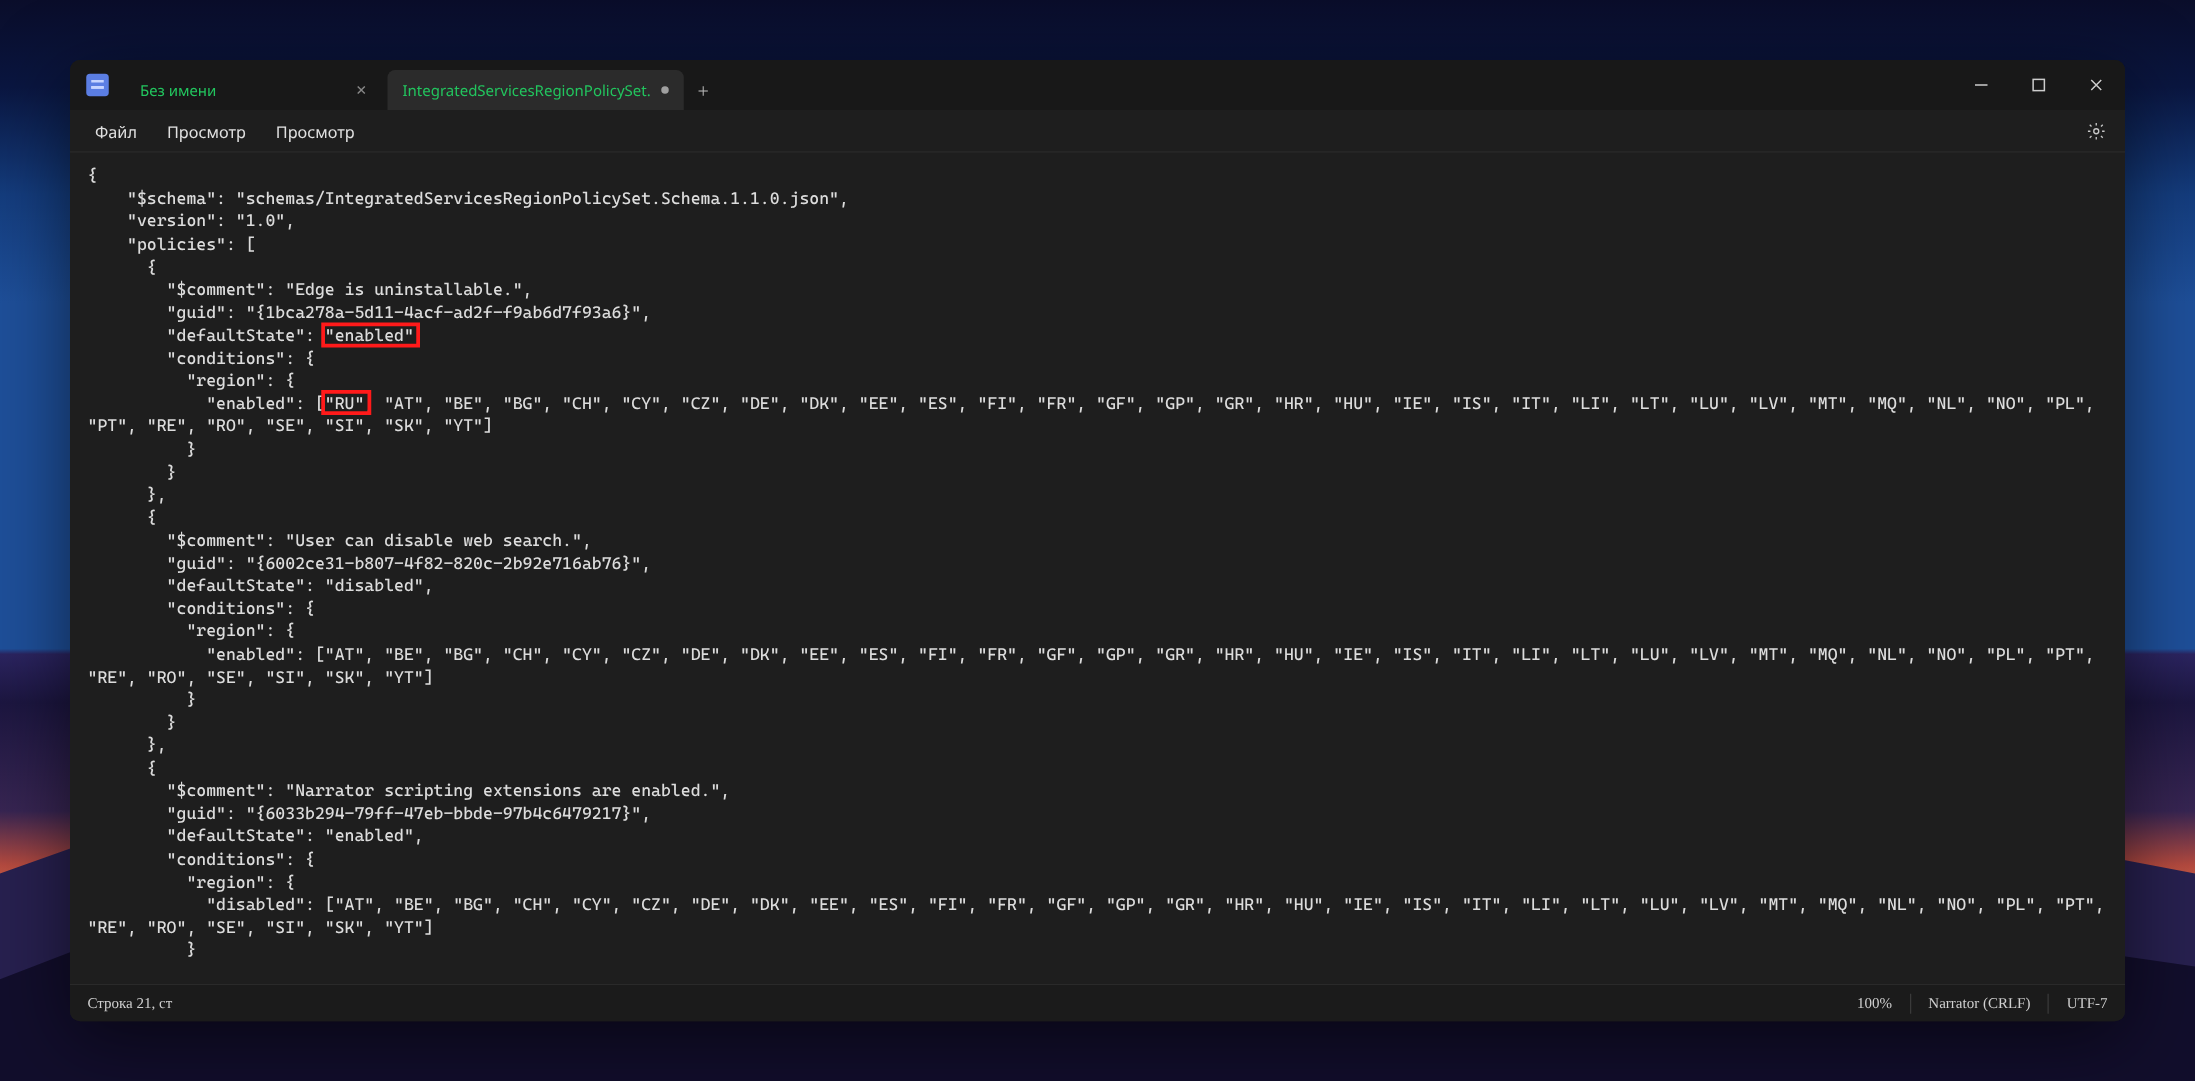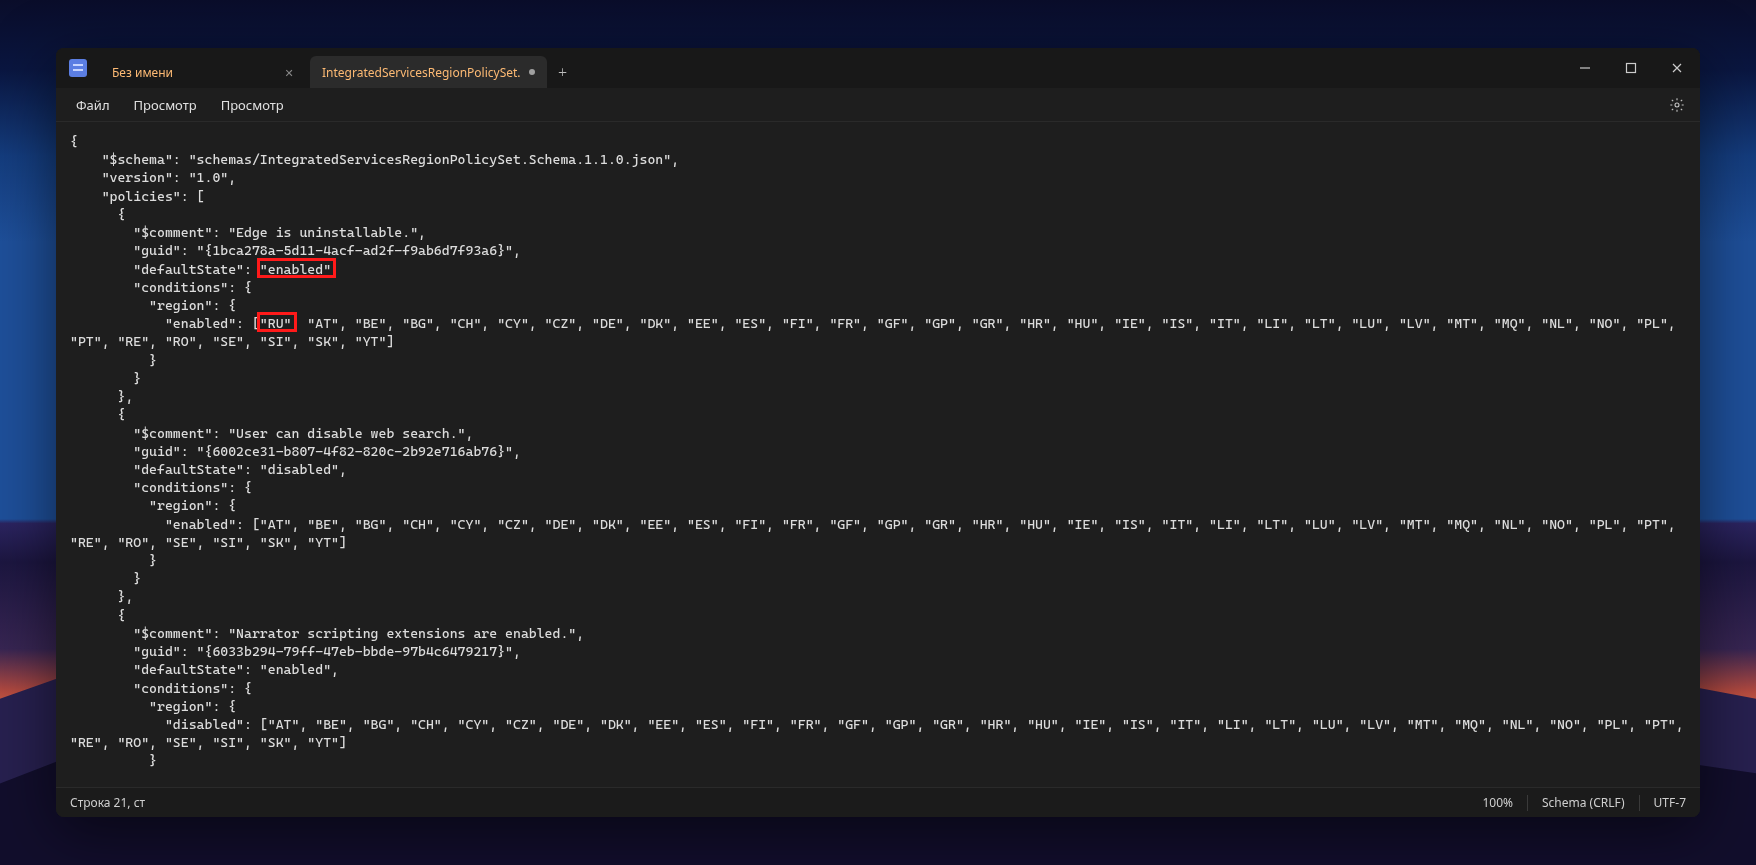--- a/index.html
+++ b/index.html
@@ -50,21 +50,21 @@
   .app-icon .ico {
     width: 18px; height: 18px; background: #5b7ee3; border-radius:3px; position: relative;
   }
   .app-icon .ico::before, .app-icon .ico::after {
     content:''; position:absolute; left:4px; right:4px; height:2px; background:#c6d4ff;
   }
   .app-icon .ico::before { top:5px; }
   .app-icon .ico::after  { top:10px; box-shadow: 0 -2.5px 0 #c6d4ff inset; height:2px; }
 
   .tabs { display:flex; align-items:flex-end; flex: 1 1 auto; }
-  .tab  { height: 32px; margin-top: 8px; min-width: 210px; display:flex; align-items:center; padding:0 12px; gap:8px; color:#fdba74; font-size:12px; }
+  .tab  { height: 32px; margin-top: 8px; min-width: 210px; display:flex; align-items:center; padding:0 12px; gap:8px; color:#22c55e; font-size:12px; }
   .tab.active { background:#2b2b2b; border-top-left-radius:6px; border-top-right-radius:6px;padding-left:12px; }
   .tab .label { white-space:nowrap; overflow:hidden; text-overflow:ellipsis; }
   .tab .dot   { width:6px; height:6px; border-radius:50%; background:#a0a0a0; display:inline-block; }
   .tab .close { width:18px; height:18px; display:flex; align-items:center; justify-content:center; color:#888; margin-left:auto; }
   .tab .close::before { content:'\2715'; font-size:11px; }
   .newtab { width:32px; height:32px; margin-top:8px; display:flex; align-items:center; justify-content:center; color:#bbb; }
   .newtab::before { content:'+'; font-size:16px; font-weight:300; }
 
   .win-controls { display:flex; }
   .wc { width:46px; display:flex; align-items:center; justify-content:center; color:#bbb; }
@@ -79,21 +79,21 @@
   
   .editor {
     flex:1 1 auto; padding: 10px 14px; overflow:hidden;
     font-family: Consolas, "Cascadia Mono", ui-monospace, Menlo, monospace;
     font-size: 13.5px; line-height: 1.35; color:#dcdcdc; white-space: pre-wrap;
     position: relative;
   }
   .red-box { position:absolute; border:3px solid #ff1a1a; pointer-events:none; }
 
   
-  .statusbar { height:30px; display:flex; align-items:center; padding:0 14px; background:#1b1b1b; border-top:1px solid #2a2a2a; font-size:12px; color:#cfcfcf; border-bottom-left-radius:8px; border-bottom-right-radius:8px; }
+  .statusbar { height:30px; display:flex; align-items:center; padding:0 14px; background:#1b1b1b; border-top:1px solid #2a2a2a; font-size:12px; color:#cfcfcf; border-bottom-left-radius:8px; border-bottom-right-radius:8px;font-family:Liberation Serif, serif; }
   .statusbar .left  { }
   .statusbar .right { margin-left:auto; display:flex; gap:31px; }
   .statusbar .right span { display:inline-block; }
   .statusbar .sep { width:1px; height:16px; background:#3a3a3a; margin:0 -17px; align-self:center; }
 </style>
 </head>
 <body>
 
 <div class="mountains">
   <div class="mountain-back"></div>
@@ -181,19 +181,19 @@
         "conditions": {
           "region": {
             "disabled": ["AT", "BE", "BG", "CH", "CY", "CZ", "DE", "DK", "EE", "ES", "FI", "FR", "GF", "GP", "GR", "HR", "HU", "IE", "IS", "IT", "LI", "LT", "LU", "LV", "MT", "MQ", "NL", "NO", "PL", "PT", "RE", "RO", "SE", "SI", "SK", "YT"]
           }<div class="red-box" style="left: 201px; top: 135.575px; width: 79px; height: 20.225px;"></div><div class="red-box" style="left: 201px; top: 190.25px; width: 40px; height: 20.225px;"></div></div>
 
   <div class="statusbar">
     <span class="left">Строка 21, ст</span>
     <div class="right">
       <span>100%</span>
       <span class="sep"></span>
-      <span>Schema (CRLF)</span>
+      <span>Narrator (CRLF)</span>
       <span class="sep"></span>
       <span>UTF-7</span>
     </div>
   </div>
 
 </div>
 
 </body></html>

